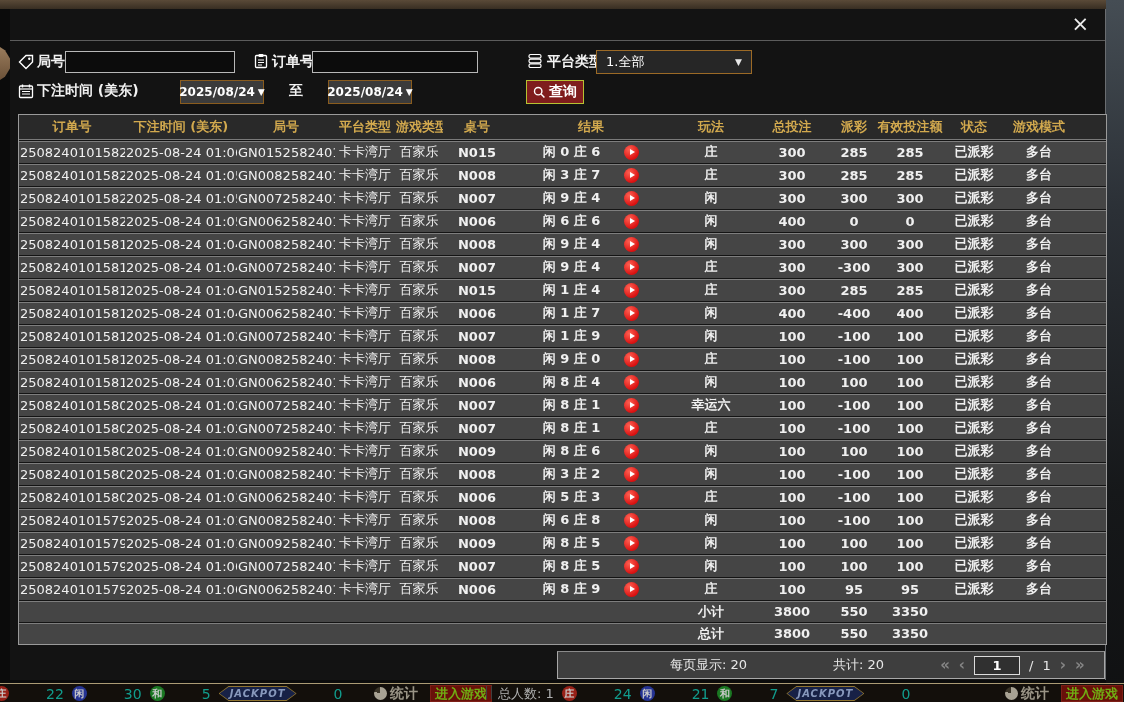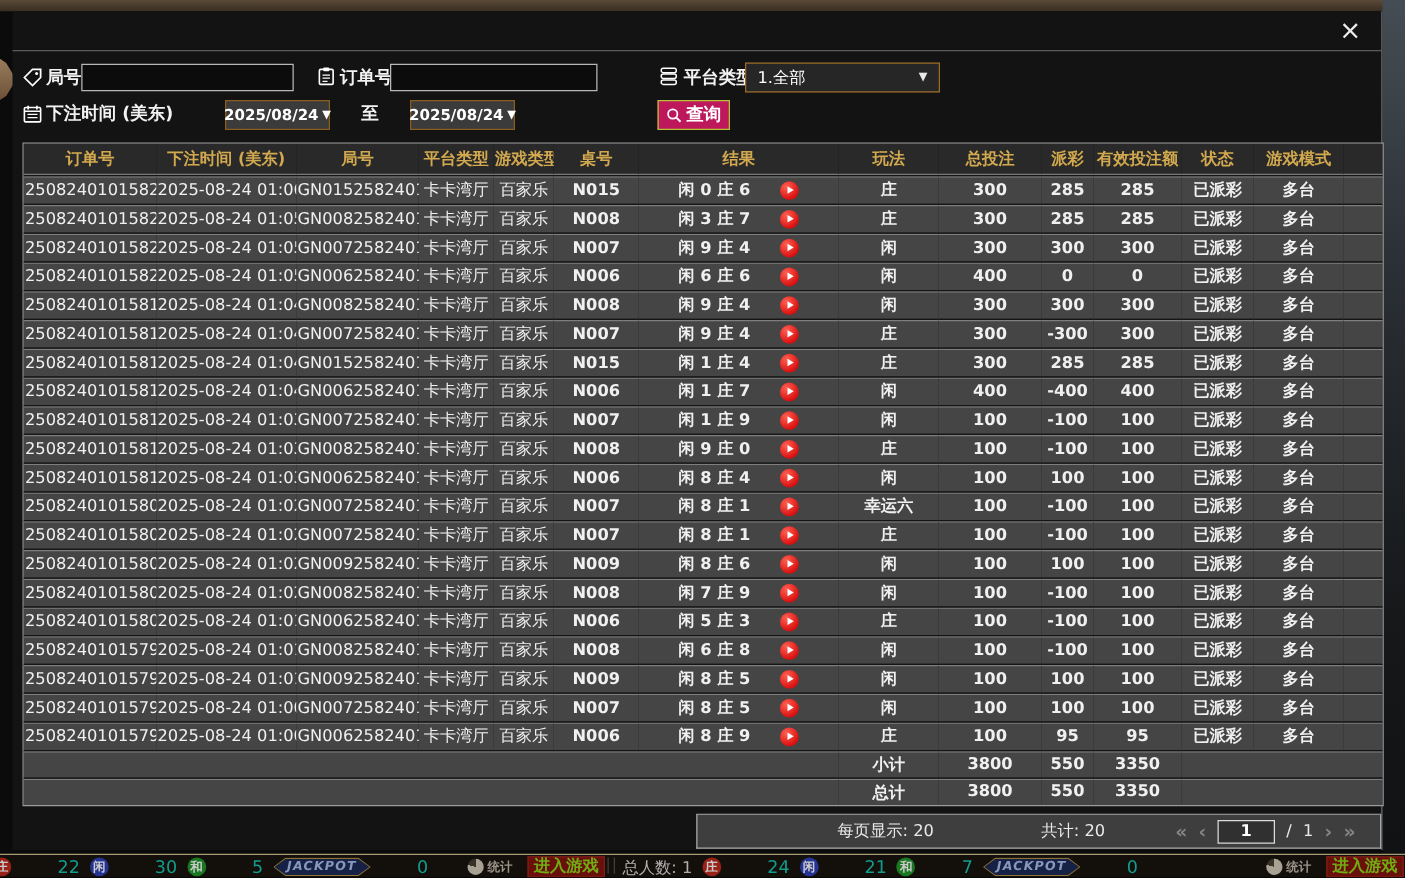--- a/index.html
+++ b/index.html
@@ -28,21 +28,21 @@
   .f-input{position:absolute;height:22px;background:#0c0c0c;border:1px solid #b8b8b8;
     color:#fff;font-size:13px;padding:0 5px;box-sizing:border-box;font-family:inherit;}
   .sel-box,.date-btn{position:absolute;height:24px;box-sizing:border-box;display:flex;
     align-items:center;color:#fff;cursor:pointer;}
   .sel-box{background:#262626;border:1px solid #9c6a26;width:156px;padding:0 9px;font-size:13px;}
   .sel-box .arrow{margin-left:auto;font-size:9px;color:#e8e8e8;}
   .date-btn{background:#3b3b3b;border:1px solid #8a5c1e;width:84px;justify-content:center;
     gap:3px;font-size:12px;font-weight:bold;}
   .date-btn .arrow{font-size:9px;}
   .query-btn{position:absolute;height:24px;box-sizing:border-box;display:flex;align-items:center;
-    gap:3px;background:#be185d;border:1px solid #b6c232;color:#fff;font-weight:bold;
+    gap:3px;background:#7f1d1d;border:1px solid #b6c232;color:#fff;font-weight:bold;
     font-size:14px;padding:0 6px;cursor:pointer;font-family:inherit;}
   
   table.records{position:absolute;left:8px;top:105px;width:1087px;table-layout:fixed;
     border-collapse:separate;border-spacing:0;border:1px solid #9a9a9a;font-size:13px;}
   table.records th{background:#292929;color:#d2a94e;height:22px;font-size:13px;font-weight:bold;
     border-bottom:1px solid #7a7a7a;white-space:nowrap;overflow:hidden;}
   table.records td{background:#454545;height:22px;color:#f0f0f0;text-align:center;
     border-top:1px solid #141414;box-shadow:inset 0 1px 0 #7e7e7e;white-space:nowrap;
     overflow:hidden;padding:0 1px;}
   table.records tbody.sums td{height:21px;}
@@ -73,21 +73,21 @@
   .bb-group{position:absolute;top:1px;display:flex;align-items:center;gap:8px;height:17px;}
   .badge{width:15px;height:15px;border-radius:50%;color:#eee;font-size:10px;font-weight:bold;
     display:inline-flex;align-items:center;justify-content:center;flex:0 0 15px;}
   .badge.banker{background:#b3271c;} .badge.player{background:#2b3cad;} .badge.tie{background:#1f8c28;}
   .bb-num{color:#14b8a6;font-size:14px;margin-left:29px;}
   .jp{width:78px;height:15px;background:#a8893a;display:flex;flex:0 0 78px;
     clip-path:polygon(10px 0,68px 0,100% 50%,68px 100%,10px 100%,0 50%);}
   .jp-in{flex:1;margin:1px;background:#1b2752;display:flex;align-items:center;justify-content:center;
     clip-path:polygon(9px 0,calc(100% - 9px) 0,100% 50%,calc(100% - 9px) 100%,9px 100%,0 50%);
     color:#9fb3dd;font-style:italic;font-weight:bold;font-size:10px;letter-spacing:1px;}
-  .stats-btn{display:flex;align-items:center;gap:3px;color:#b5ae9e;font-size:10px;
+  .stats-btn{display:flex;align-items:center;gap:3px;color:#b5ae9e;font-size:14px;
     font-weight:bold;cursor:pointer;}
   .pie{width:13px;height:13px;border-radius:50%;flex:0 0 13px;
     background:conic-gradient(#c6bfae 0 285deg,#433c2e 285deg 360deg);}
   .enter-btn{background:#7c130c;border:1px solid #93251a;color:#84cc16;font-weight:bold;
     font-size:13px;height:17px;line-height:15px;padding:0 4px;box-sizing:border-box;
     cursor:pointer;font-family:inherit;white-space:nowrap;}
   .bb-divider{position:absolute;left:486px;top:2px;width:4px;height:13px;
     border-left:1px solid #4a4a4a;border-right:1px solid #4a4a4a;}
   .bb-prefix{color:#cfcfcf;white-space:nowrap;}
 </style>
@@ -494,21 +494,21 @@
           </tr>
           <tr>
             <td>250824010158050</td>
             <td>2025-08-24 01:02:03</td>
             <td>GN00825824018</td>
             <td>卡卡湾厅</td>
             <td>百家乐</td>
             <td class="b">N008</td>
             <td class="b">
               <div class="res">
-                <span>闲 7 庄 9</span>
+                <span>闲 3 庄 2</span>
                 <span class="play"></span>
               </div>
             </td>
             <td class="b">闲</td>
             <td class="b">100</td>
             <td class="b pay-green">-100</td>
             <td class="b">100</td>
             <td class="b status">已派彩</td>
             <td class="b">多台</td>
             <td></td>

